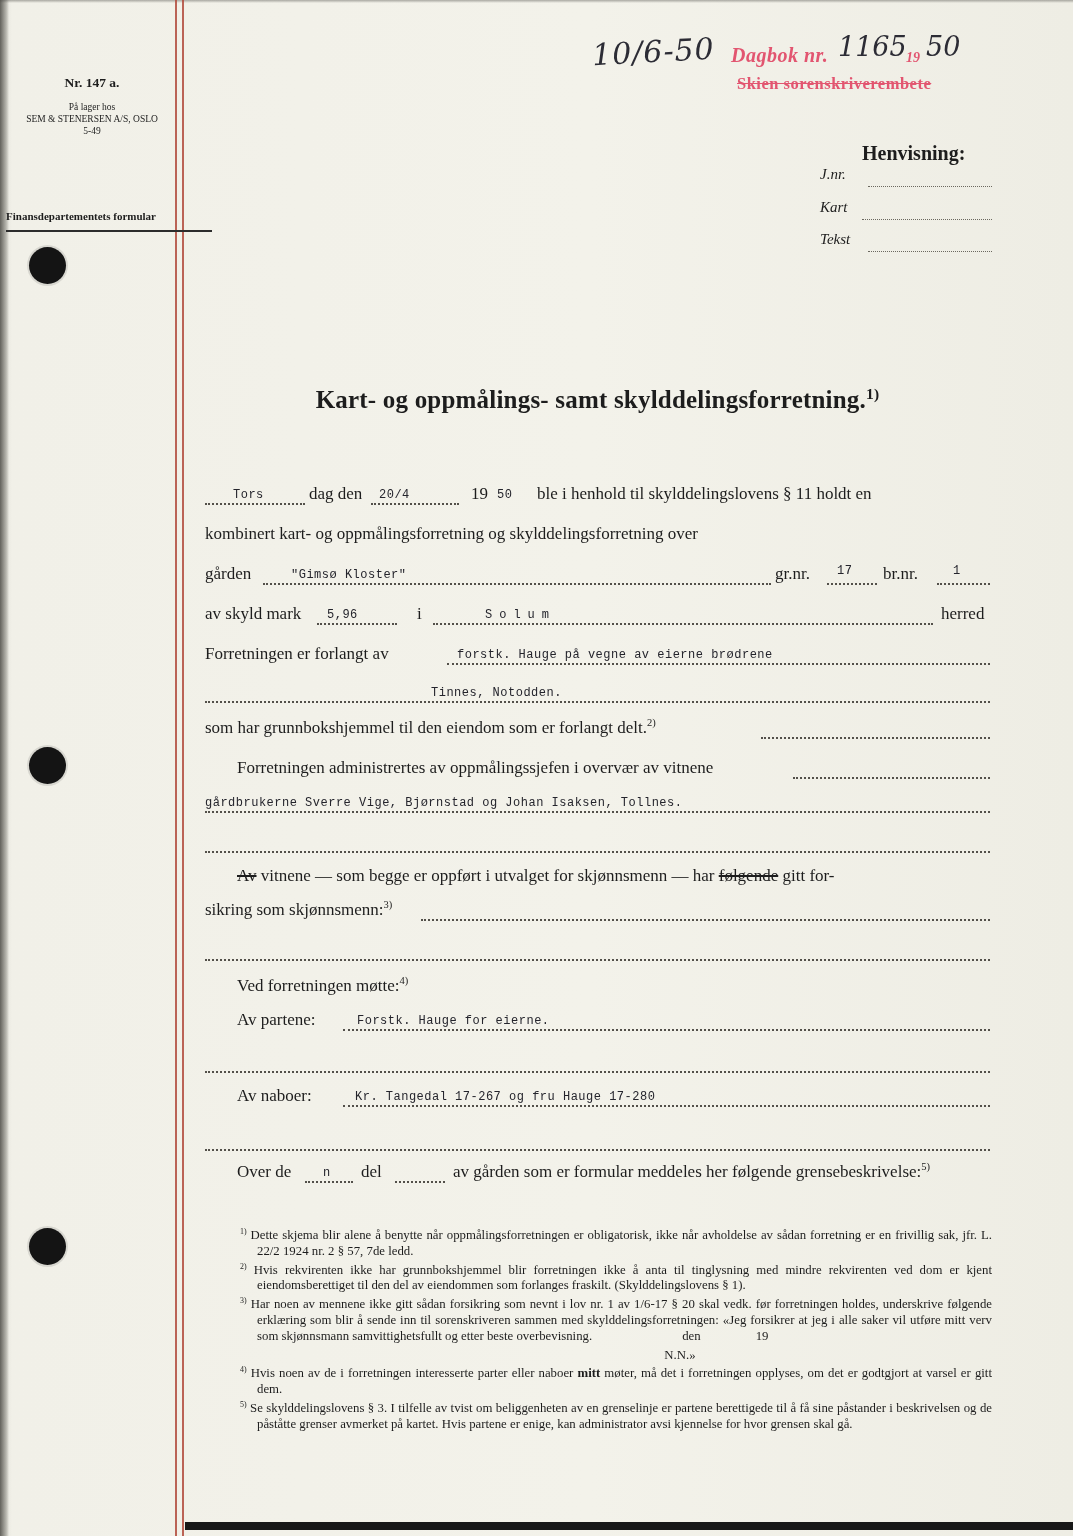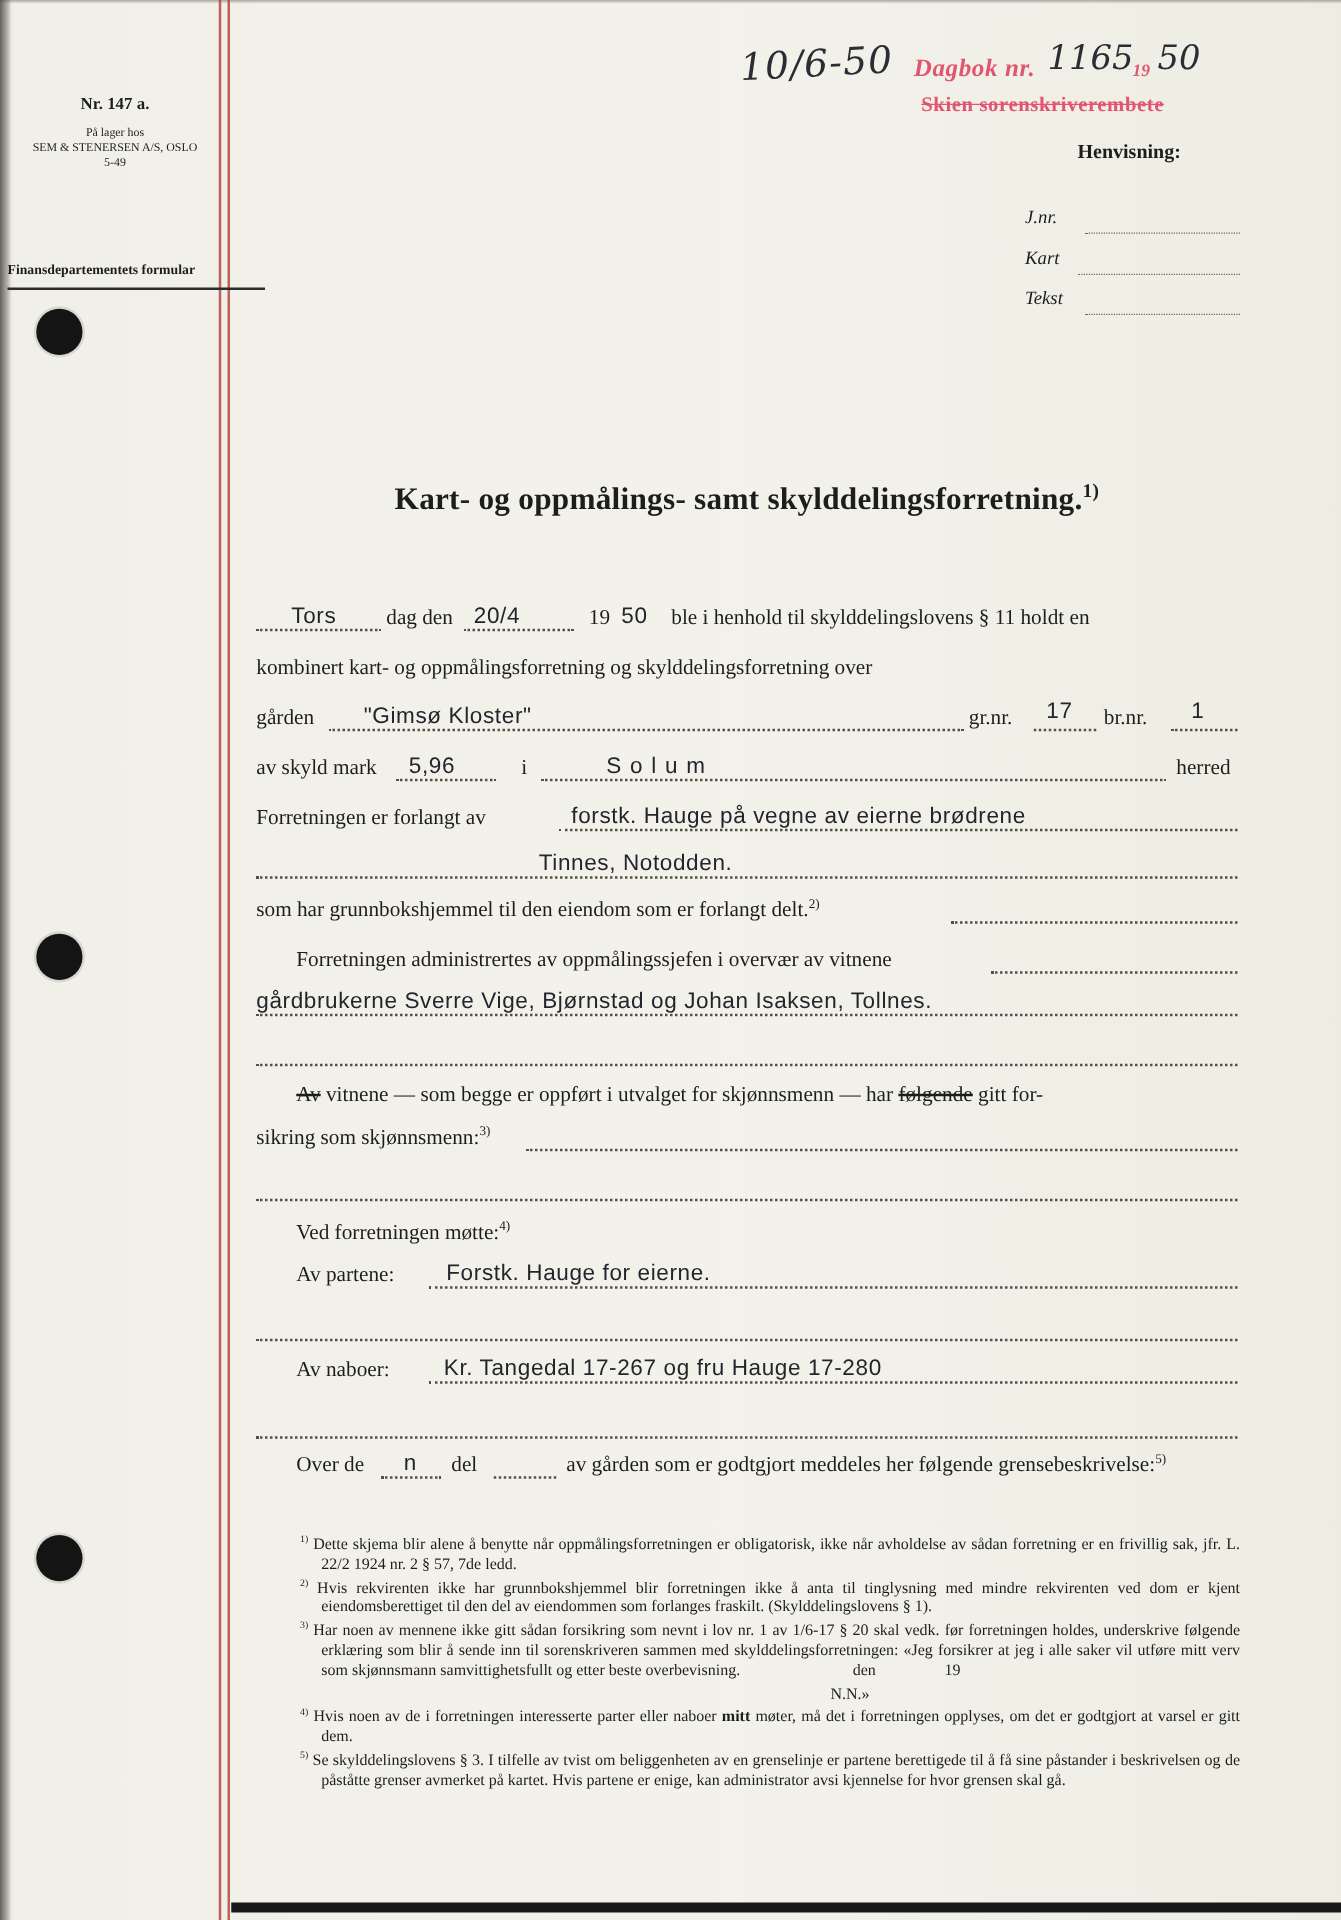--- a/index.html
+++ b/index.html
@@ -17,28 +17,28 @@
   .printer .small{font-size:9.5px;}
   .dept{left:6px;top:210px;width:206px;font-size:11px;padding-bottom:8px;border-bottom:2px solid #2c2c2c;font-weight:bold;}
   .hand{font-family:"DejaVu Serif",serif;font-style:italic;color:#2c2c35;}
   .hand-date{left:592px;top:34px;font-size:30px;transform:rotate(-3deg);letter-spacing:1px;}
   .stamp{color:#e25570;}
   .dagbok{left:731px;top:44px;font-size:20px;font-weight:bold;font-style:italic;letter-spacing:.5px;}
   .dagbok-num{left:838px;top:31px;font-size:27px;}
   .dagbok-19{left:906px;top:50px;font-size:14px;font-weight:bold;font-style:italic;}
   .dagbok-50{left:926px;top:31px;font-size:27px;}
   .office{left:737px;top:74px;font-size:16.5px;font-weight:bold;letter-spacing:.5px;text-decoration:line-through;}
-  .henvisning{left:862px;top:113px;font-size:16px;font-weight:bold;}
+  .henvisning{left:862px;top:142px;font-size:20px;font-weight:bold;}
   .ref-label{font-style:italic;font-size:15px;}
   .ref-dotted{border-bottom:1.5px dotted #6b685f;height:0;}
   .title{left:205px;top:386px;width:785px;text-align:center;font-size:25px;font-weight:bold;letter-spacing:.2px;}
   .row{left:205px;width:785px;height:27px;}
   .seg{position:absolute;bottom:3px;font-size:17px;line-height:1;white-space:nowrap;}
   .dots{position:absolute;bottom:0;border-bottom:2px dotted #53504a;height:0;}
-  .typed{position:absolute;bottom:4px;font-family:Liberation Sans, sans-serif;font-size:18px;color:#24242c;letter-spacing:.5px;white-space:nowrap;line-height:1;}
+  .typed{position:absolute;bottom:4px;font-family:Liberation Mono, monospace;font-size:12px;color:#24242c;letter-spacing:.5px;white-space:nowrap;line-height:1;}
   .typed.raised{bottom:8px;}
   sup{font-size:.62em;vertical-align:super;line-height:0;}
   .struck{text-decoration:line-through;text-decoration-thickness:2px;}
   .fnotes{left:240px;top:1228px;width:752px;font-size:12.8px;line-height:15.8px;text-align:justify;}
   .fnotes p{margin:0 0 3px 0;padding-left:17px;text-indent:-17px;}
   .fn-den{margin-left:90px;}
   .fn-19{margin-left:55px;}
   .fn-nn{text-align:center;width:420px;margin-left:230px;margin-bottom:3px;}
   .fn-bold{font-weight:bold;}
 </style>
@@ -188,21 +188,21 @@
   <div class="abs row" style="top:1124px;">
     <div class="dots" style="left:0;width:785px;"></div>
   </div>
 
   <div class="abs row" style="top:1156px;">
     <span class="seg" style="left:32px;">Over de</span>
     <div class="dots" style="left:100px;width:48px;"></div>
     <span class="typed" style="left:118px;">n</span>
     <span class="seg" style="left:156px;">del</span>
     <div class="dots" style="left:190px;width:50px;"></div>
-    <span class="seg" style="left:248px;"><span>av gården som er godtgjort meddeles her følgende grensebeskrivelse:</span><sup>5)</sup></span>
+    <span class="seg" style="left:248px;"><span>av gården som er formular meddeles her følgende grensebeskrivelse:</span><sup>5)</sup></span>
   </div>
 
   <div class="abs fnotes">
     <p><sup>1)</sup> <span>Dette skjema blir alene å benytte når oppmålingsforretningen er obligatorisk, ikke når avholdelse av sådan forretning er en frivillig sak, jfr. L. 22/2 1924 nr. 2 § 57, 7de ledd.</span></p>
     <p><sup>2)</sup> <span>Hvis rekvirenten ikke har grunnbokshjemmel blir forretningen ikke å anta til tinglysning med mindre rekvirenten ved dom er kjent eiendomsberettiget til den del av eiendommen som forlanges fraskilt. (Skylddelingslovens § 1).</span></p>
     <p><sup>3)</sup> <span>Har noen av mennene ikke gitt sådan forsikring som nevnt i lov nr. 1 av 1/6-17 § 20 skal vedk. før forretningen holdes, underskrive følgende erklæring som blir å sende inn til sorenskriveren sammen med skylddelingsforretningen: «Jeg forsikrer at jeg i alle saker vil utføre mitt verv som skjønnsmann samvittighetsfullt og etter beste overbevisning.</span><span class="fn-den">den</span><span class="fn-19">19</span></p>
     <div class="fn-nn">N.N.»</div>
     <p><sup>4)</sup> <span>Hvis noen av de i forretningen interesserte parter eller naboer</span> <span class="fn-bold">mitt</span> <span>møter, må det i forretningen opplyses, om det er godtgjort at varsel er gitt dem.</span></p>
     <p><sup>5)</sup> <span>Se skylddelingslovens § 3.  I tilfelle av tvist om beliggenheten av en grenselinje er partene berettigede til å få sine påstander i beskrivelsen og de påståtte grenser avmerket på kartet. Hvis partene er enige, kan administrator avsi kjennelse for hvor grensen skal gå.</span></p>
   </div>

